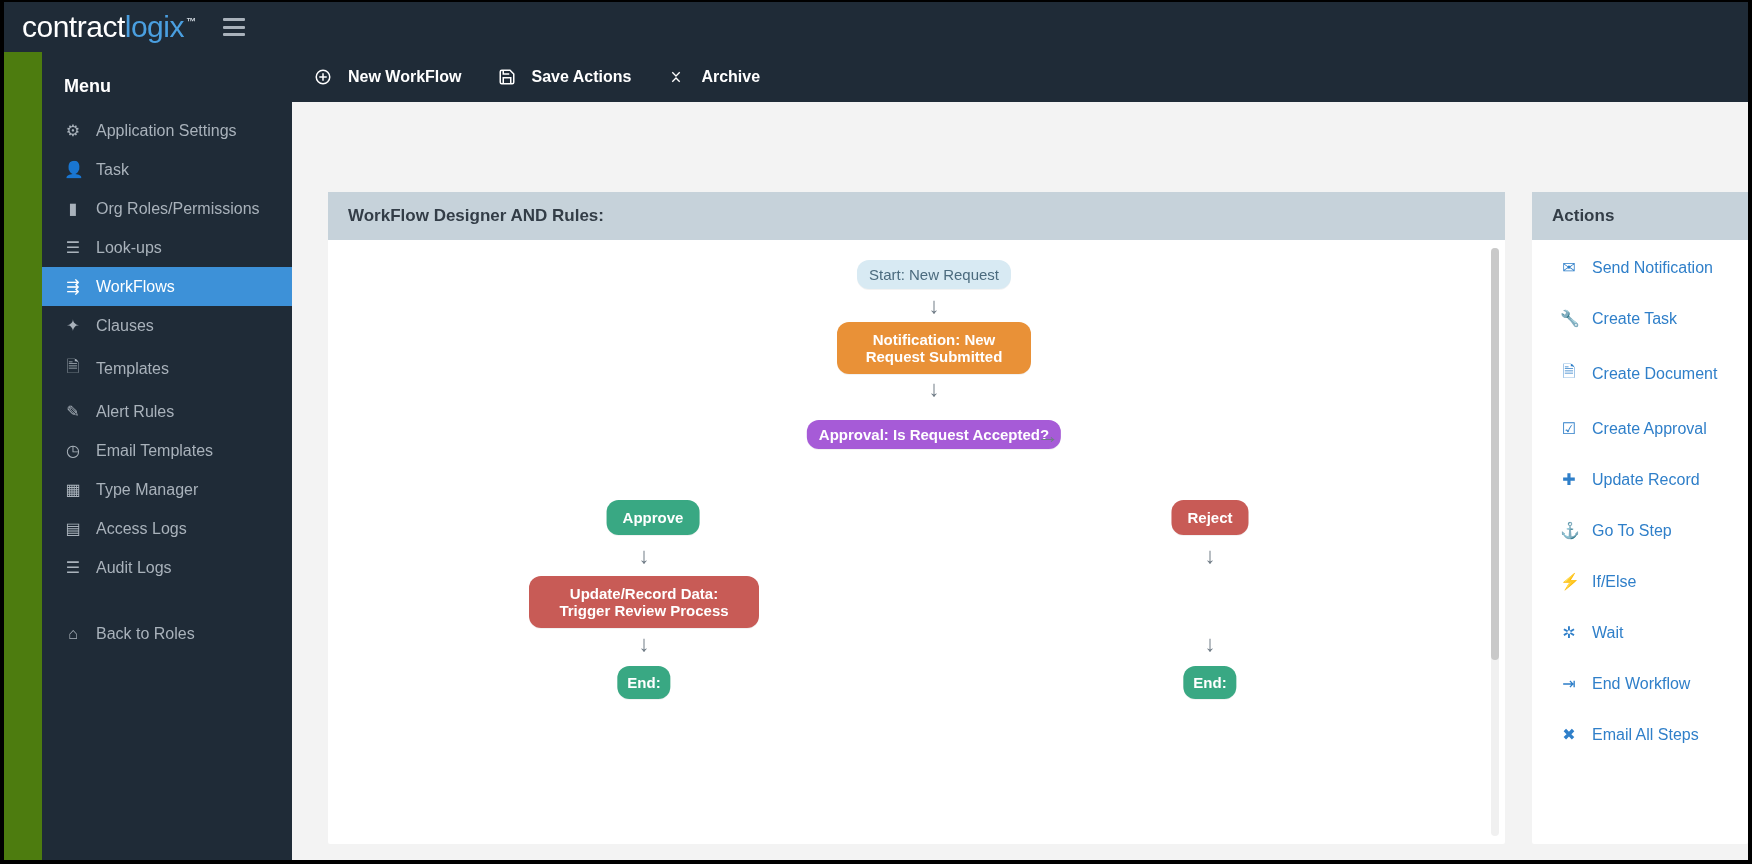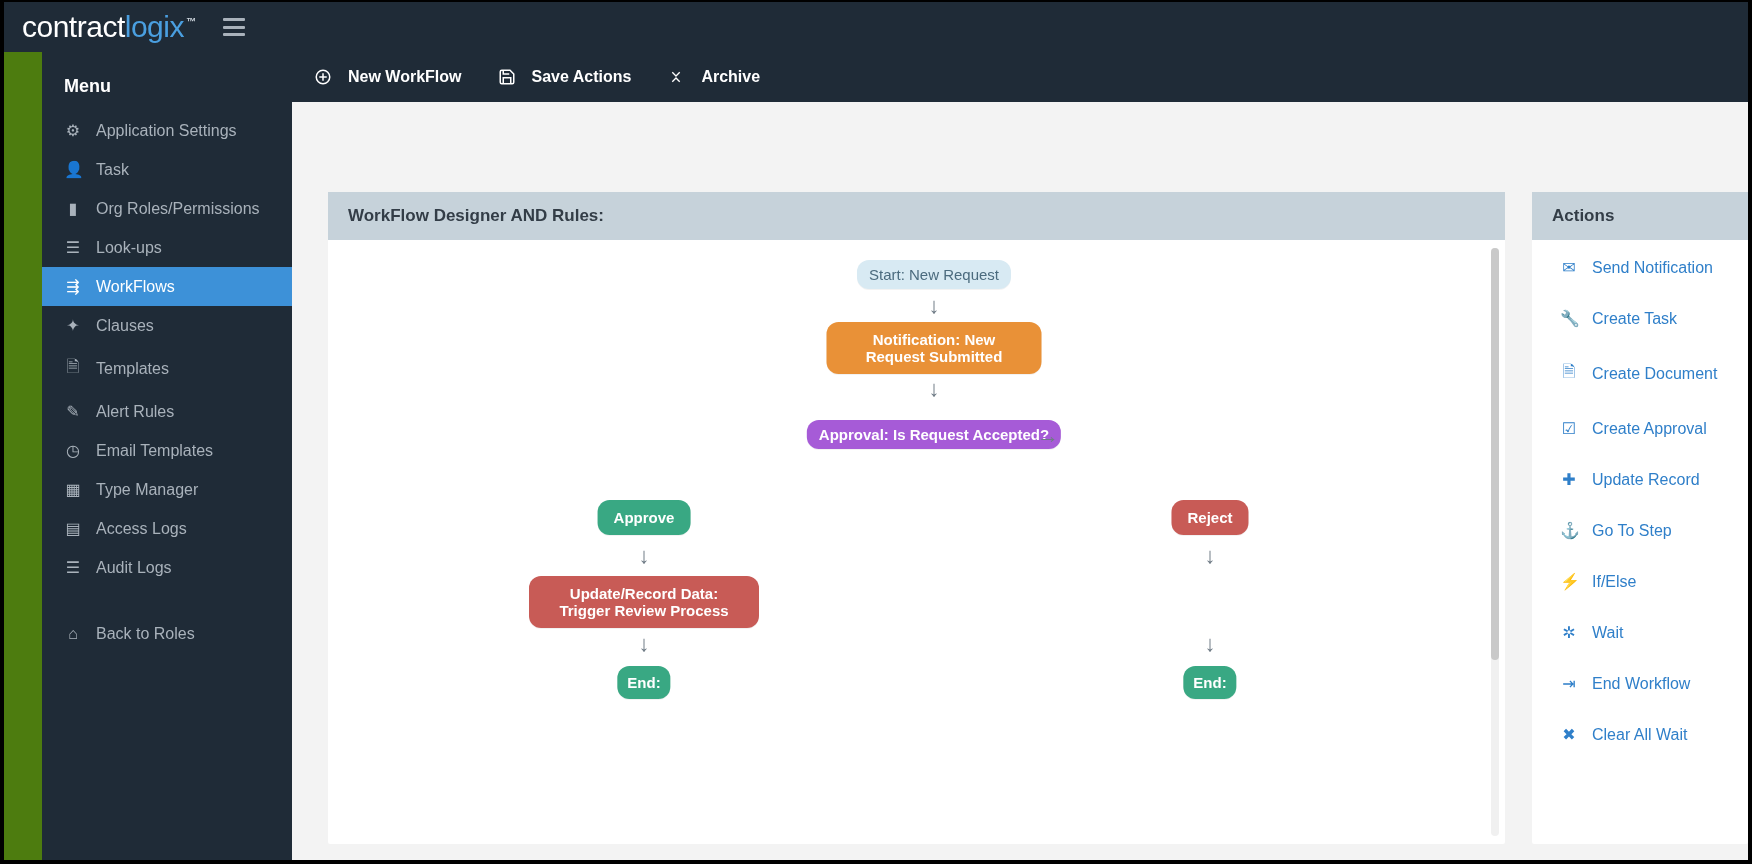--- a/index.html
+++ b/index.html
@@ -330,32 +330,32 @@
         <div class="panel designer-panel">
           <div class="panel-header">WorkFlow Designer AND Rules:</div>
           <div class="designer-body">
             <div class="flow">
 
               <div class="node start" style="left:606px; top:20px;">
                 <span>Start: New Request</span>
               </div>
               <div class="arrow" style="left:606px; top:55px;">↓</div>
 
-              <div class="node orange" style="left:606px; top:82px; width:215px;">
+              <div class="node orange" style="left:606px; top:82px; width:194px;">
                 <span>Notification: New Request Submitted</span>
               </div>
               <div class="arrow" style="left:606px; top:138px;">↓</div>
 
               <div class="arrow h" style="left:492px; top:196px; transform:translate(-50%,-50%);">←</div>
               <div class="node purple" style="left:606px; top:180px;">
                 <span>Approval: Is Request Accepted?</span>
               </div>
               <div class="arrow h" style="left:720px; top:196px; transform:translate(-50%,-50%);">→</div>
 
-              <div class="node green" style="left:316px; top:260px;">
+              <div class="node green" style="left:325px; top:260px;">
                 <span>Approve</span>
               </div>
               <div class="arrow" style="left:316px; top:305px;">↓</div>
               <div class="node red" style="left:316px; top:336px; width:230px;">
                 <span>Update/Record Data: Trigger Review Process</span>
               </div>
               <div class="arrow" style="left:316px; top:393px;">↓</div>
               <div class="node end" style="left:316px; top:426px;">
                 <span>End:</span>
               </div>
@@ -410,20 +410,20 @@
               <div class="action-item">
                 <span class="aicon">✲</span>
                 <span>Wait</span>
               </div>
               <div class="action-item">
                 <span class="aicon">⇥</span>
                 <span>End Workflow</span>
               </div>
               <div class="action-item">
                 <span class="aicon">✖</span>
-                <span>Clear All Wait</span>
+                <span>Email All Steps</span>
               </div>
             </div>
         </div>
       </div>
     </div>
   </div>
 </div>
 
 </body></html>

